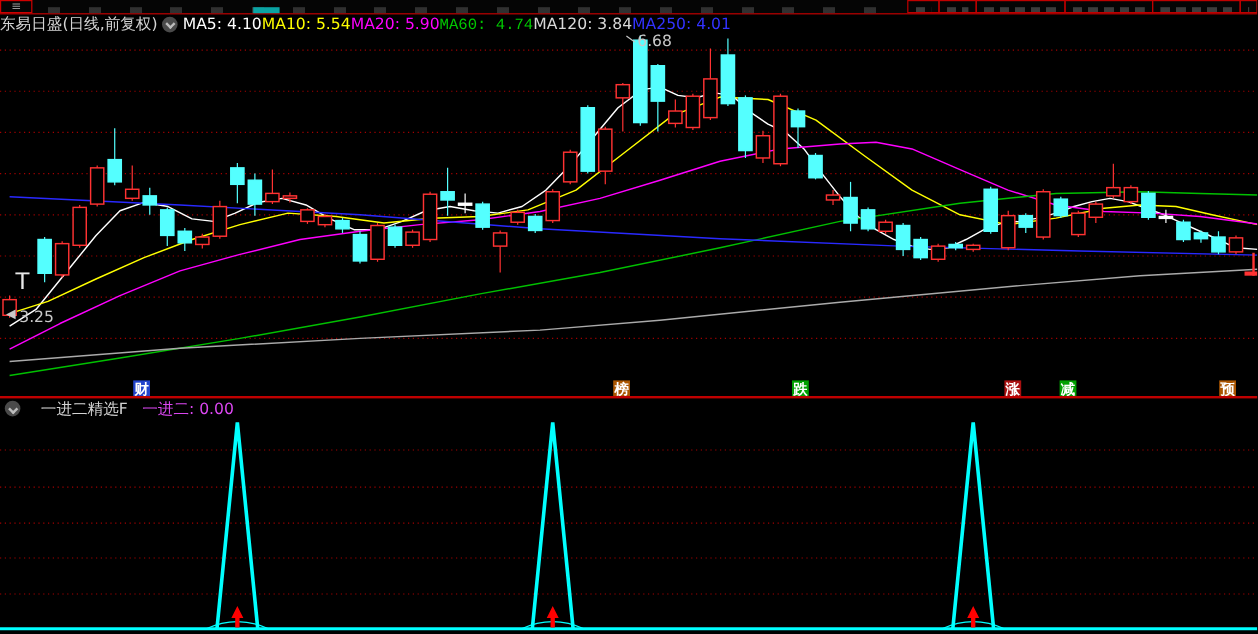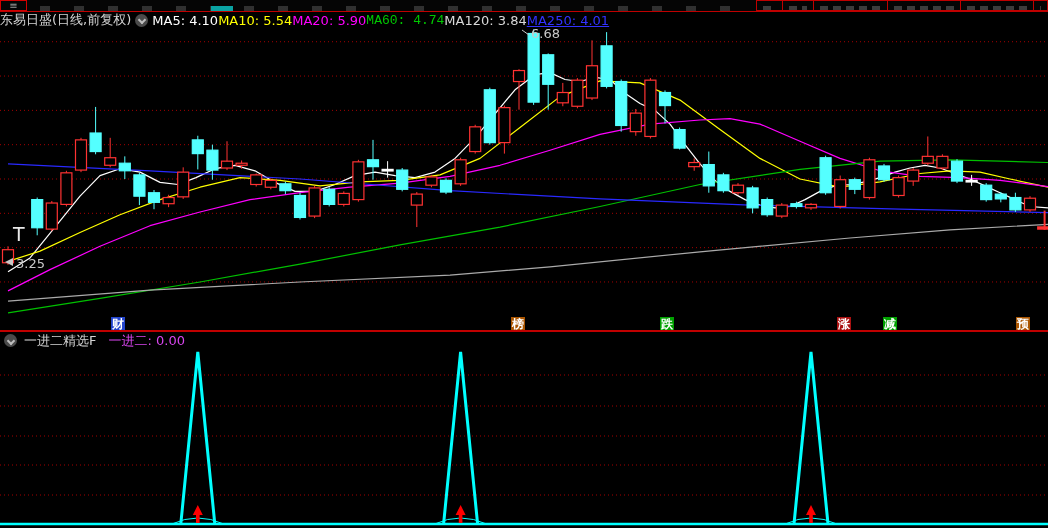--- a/index.html
+++ b/index.html
@@ -23,21 +23,21 @@
   .chev-circle:after{content:"";position:absolute;left:3.5px;top:3.5px;width:4px;height:4px;
                      border-right:2px solid #bdbdbd;border-bottom:2px solid #bdbdbd;transform:rotate(45deg);}
   #ma-labels{display:flex;white-space:nowrap;font-size:13px;}
   
   .wm-btn{position:absolute;top:317px;width:14px;height:14px;color:#fff;font-size:12px;
           line-height:14px;text-align:center;font-weight:bold;}
   
   #sep-main{position:absolute;left:0;top:330px;width:1048px;height:2px;background:#c00000;}
   
   #subheader{position:absolute;left:0;top:333px;width:1048px;height:15px;display:flex;align-items:center;}
-  #sub-name{color:#d4d4d4;font-size:13px;margin-left:3px;}
+  #sub-name{color:#d4d4d4;font-size:13px;margin-left:13px;}
   #sub-ind{color:#d946ef;font-size:13px;margin-left:12px;}
   svg{position:absolute;left:0;top:0;}
   text{font-family:"DejaVu Sans",sans-serif;}
 </style>
 </head>
 <body>
 
 <div id="screen">
 
   <div id="menustrip">
@@ -66,21 +66,21 @@
 
   <div id="header">
     <span id="title">东易日盛(日线,前复权)</span>
     <span class="chev-circle"></span>
     <span id="ma-labels">
         <span style="color: rgb(255, 255, 255);">MA5: 4.10</span>
         <span style="color: rgb(255, 255, 0);">MA10: 5.54</span>
         <span style="color: rgb(255, 0, 255);">MA20: 5.90</span>
         <span style="color: rgb(0, 200, 0); font-family: Liberation Mono, monospace;">MA60: 4.74</span>
         <span style="color: rgb(216, 216, 216); text-align: right;">MA120: 3.84</span>
-        <span style="color: rgb(50, 50, 255); text-decoration: underline;">MA250: 4.01</span>
+        <span style="color: rgb(50, 50, 255);">MA250: 4.01</span>
       </span>
   </div>
 
   <svg id="chart-svg" width="1048" height="528" viewBox="0 0 1048 528">
       <line x1="0" y1="41.727810650887584" x2="1048" y2="41.727810650887584" stroke="#a40000" stroke-width="1" stroke-dasharray="1 3"></line>
       <line x1="0" y1="76.04733727810651" x2="1048" y2="76.04733727810651" stroke="#a40000" stroke-width="1" stroke-dasharray="1 3"></line>
       <line x1="0" y1="110.36686390532546" x2="1048" y2="110.36686390532546" stroke="#a40000" stroke-width="1" stroke-dasharray="1 3"></line>
       <line x1="0" y1="144.6863905325444" x2="1048" y2="144.6863905325444" stroke="#a40000" stroke-width="1" stroke-dasharray="1 3"></line>
       <line x1="0" y1="179.00591715976333" x2="1048" y2="179.00591715976333" stroke="#a40000" stroke-width="1" stroke-dasharray="1 3"></line>
       <line x1="0" y1="213.32544378698225" x2="1048" y2="213.32544378698225" stroke="#a40000" stroke-width="1" stroke-dasharray="1 3"></line>

